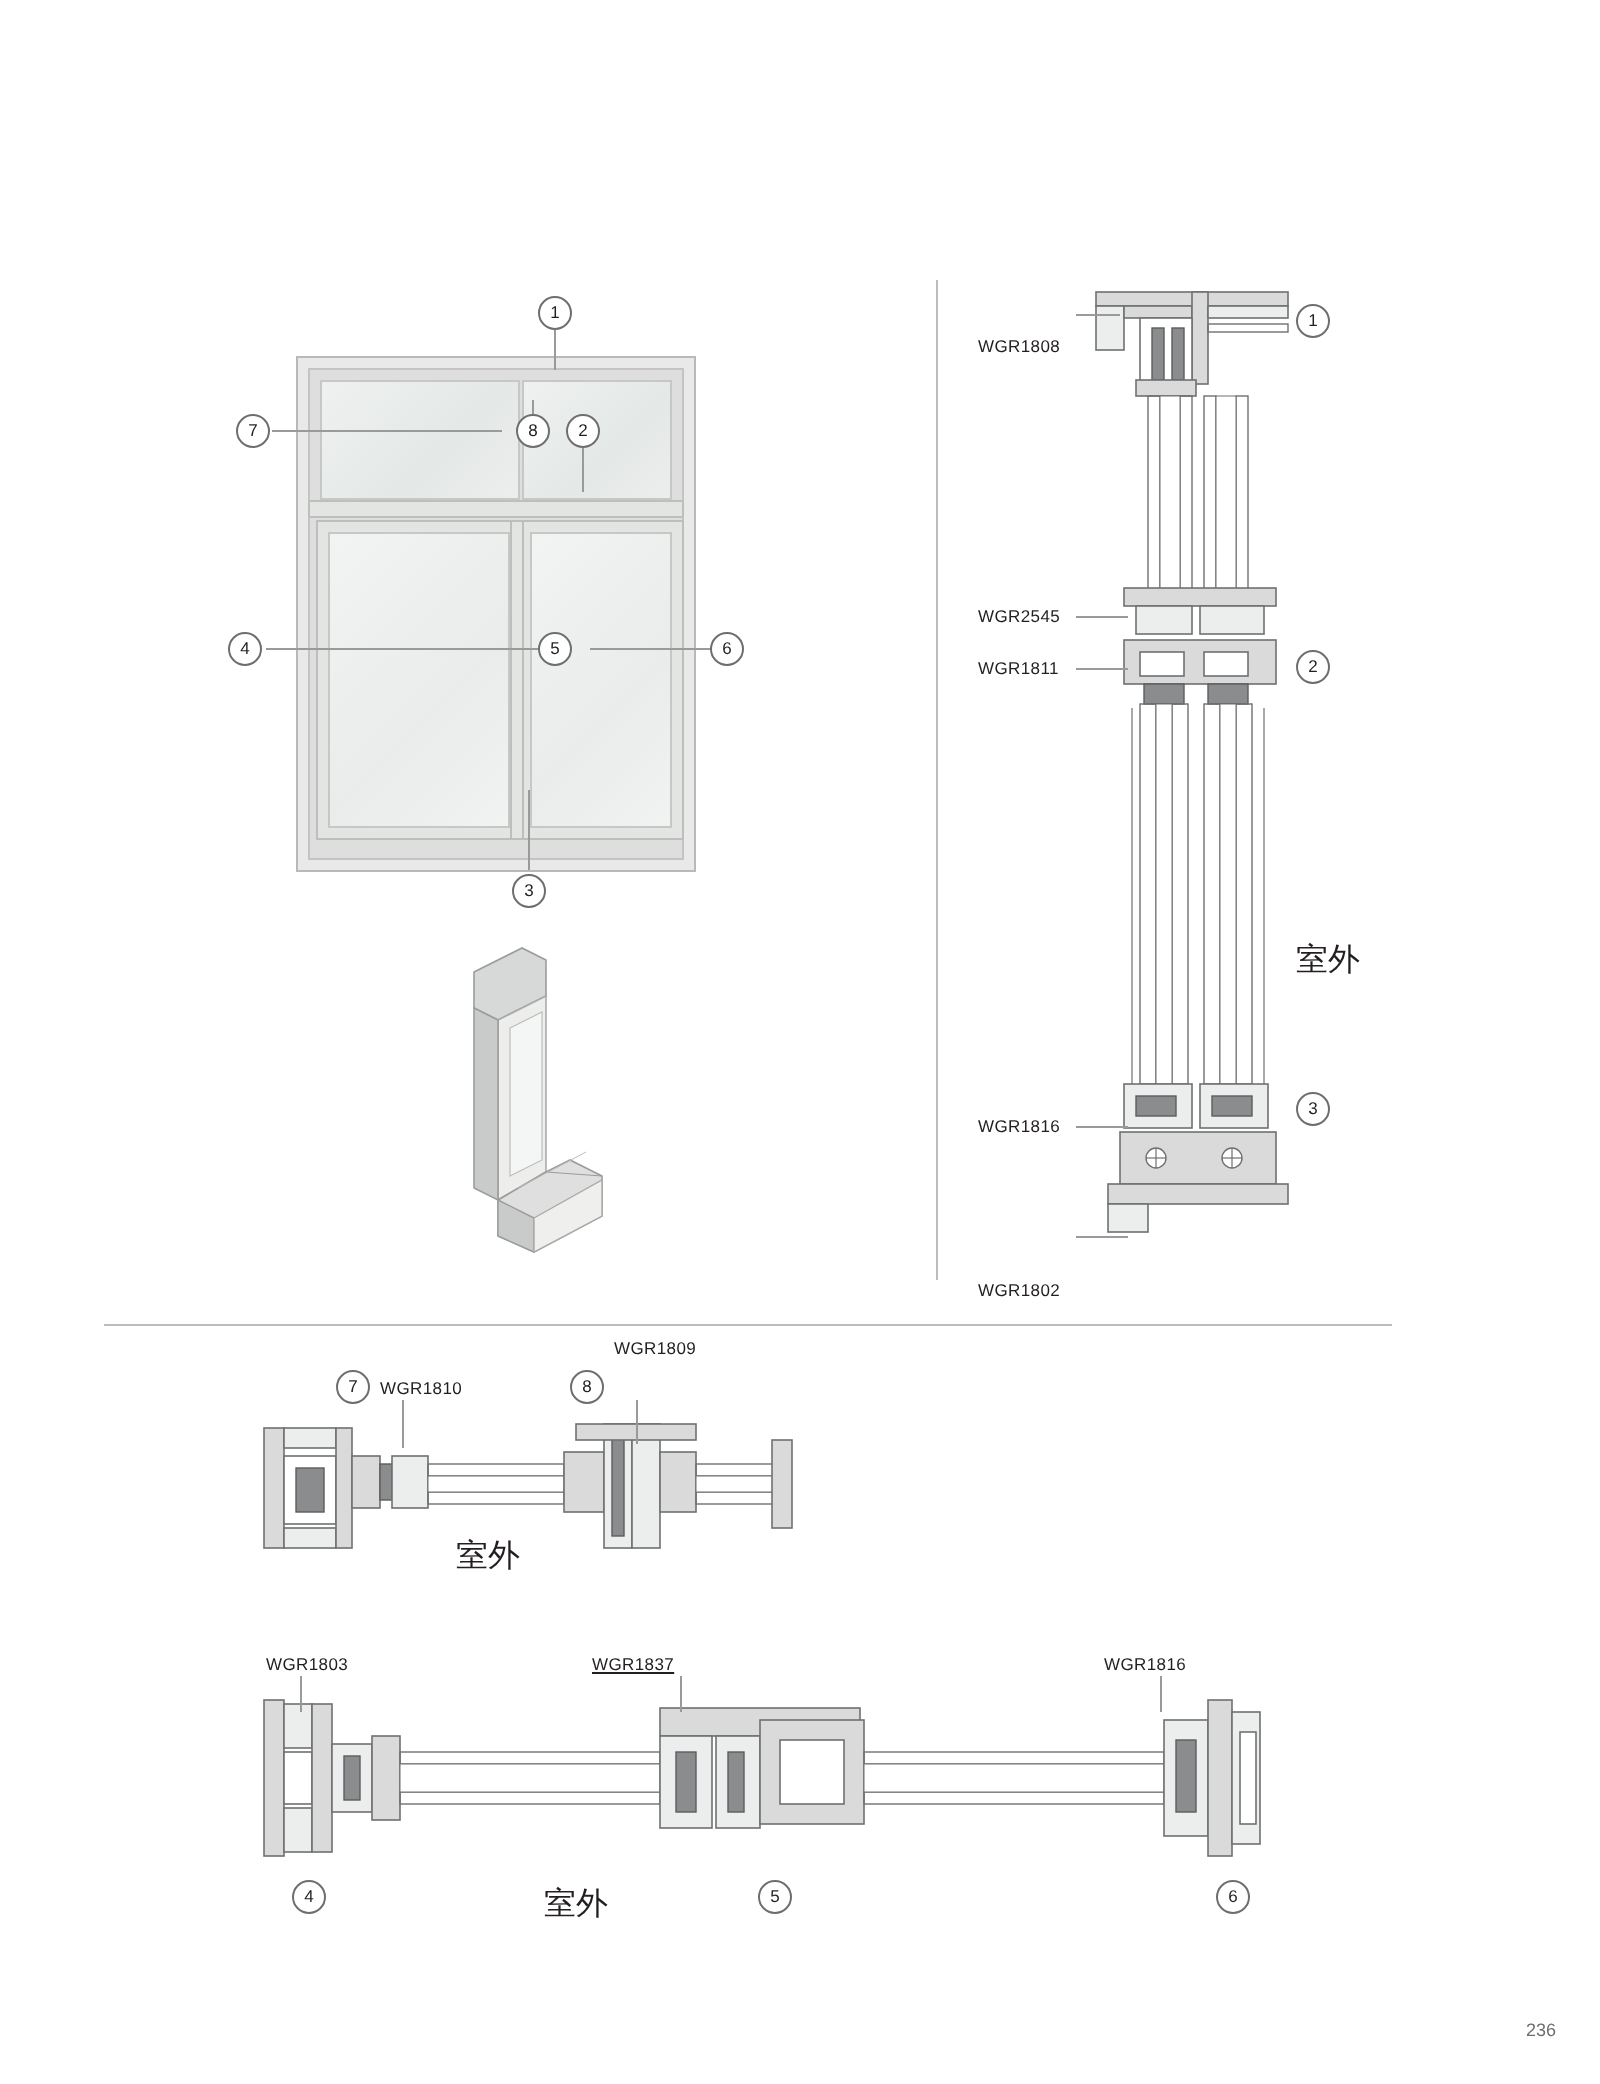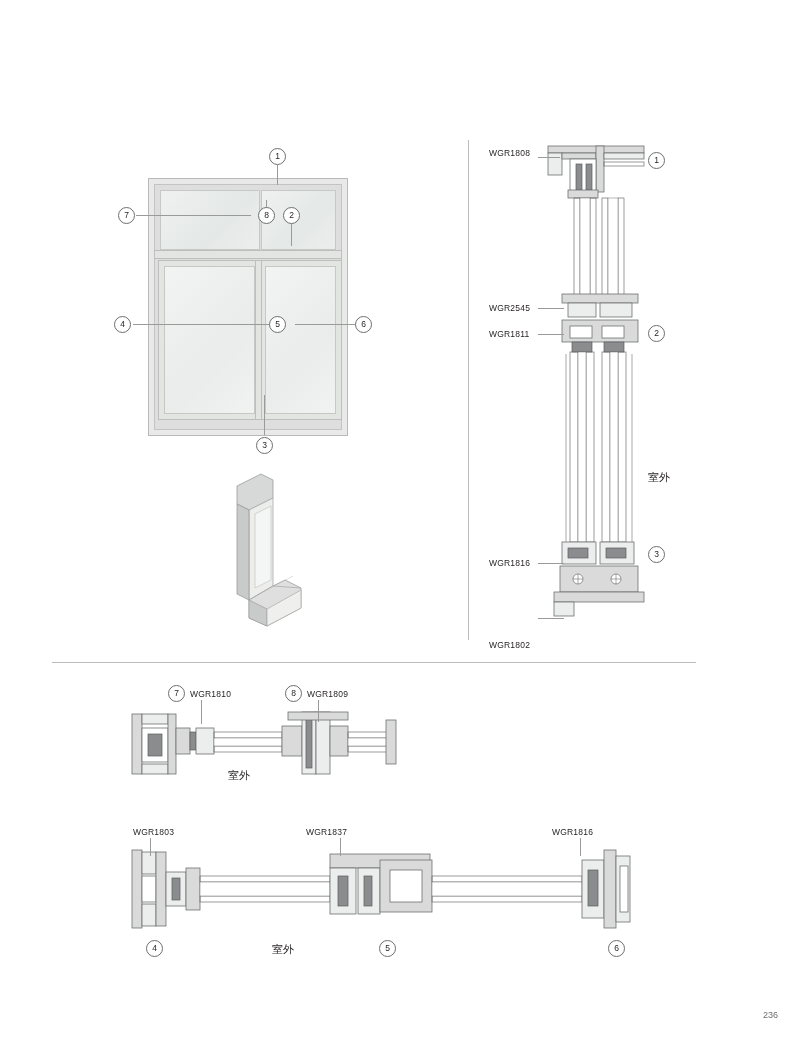--- a/index.html
+++ b/index.html
@@ -9,21 +9,21 @@
     color:#231f20;position:relative;overflow:hidden;
   }
   .page{position:absolute;inset:0;}
 
   
   .lbl{
     position:absolute;font-size:8.5px;letter-spacing:.2px;
     color:#231f20;white-space:nowrap;
   }
   .cn{
-    position:absolute;font-size:11px;color:#231f20;white-space:nowrap;
+    position:absolute;font-size:16px;color:#231f20;white-space:nowrap;
   }
   .callout{
     position:absolute;width:17px;height:17px;border:1px solid #6d6e71;
     border-radius:50%;background:#fff;color:#231f20;
     font-size:8.5px;line-height:15px;text-align:center;
     box-sizing:border-box;
   }
   .hline{position:absolute;height:1px;background:#9a9a9a;}
   .vline{position:absolute;width:1px;background:#9a9a9a;}
   .divider{position:absolute;background:#bcbcbc;}
@@ -172,21 +172,21 @@
       <line x1="33" y1="437" x2="43" y2="437" stroke="#6f7072" stroke-width=".6"></line>
       <line x1="38" y1="432" x2="38" y2="442" stroke="#6f7072" stroke-width=".6"></line>
       <circle cx="76" cy="437" r="5" fill="#fff" stroke="#6f7072" stroke-width=".7"></circle>
       <line x1="71" y1="437" x2="81" y2="437" stroke="#6f7072" stroke-width=".6"></line>
       <line x1="76" y1="432" x2="76" y2="442" stroke="#6f7072" stroke-width=".6"></line>
       <rect x="14" y="450" width="90" height="10" class="alum"></rect>
       <rect x="14" y="460" width="20" height="14" class="alum2"></rect>
     </g>
   </svg>
 
-  <div class="lbl" style="left:489px;top:148px;">WGR1808</div>
+  <div class="lbl" style="left:489px;top:168px;">WGR1808</div>
   <div class="hline" style="left:538px;top:157px;width:22px;"></div>
 
   <div class="lbl" style="left:489px;top:303px;">WGR2545</div>
   <div class="hline" style="left:538px;top:308px;width:26px;"></div>
 
   <div class="lbl" style="left:489px;top:329px;">WGR1811</div>
   <div class="hline" style="left:538px;top:334px;width:26px;"></div>
 
   <div class="lbl" style="left:489px;top:558px;">WGR1816</div>
   <div class="hline" style="left:538px;top:563px;width:26px;"></div>
@@ -230,21 +230,21 @@
     <rect x="220" y="40" width="42" height="6" class="thin"></rect>
     <rect x="220" y="32" width="42" height="8" fill="#fff" stroke="#6f7072" stroke-width=".5"></rect>
     <rect x="258" y="14" width="10" height="44" class="alum"></rect>
   </svg>
 
   <div class="callout" style="left:168px;top:685px;">7</div>
   <div class="lbl" style="left:190px;top:689px;">WGR1810</div>
   <div class="vline" style="left:201px;top:700px;height:24px;"></div>
 
   <div class="callout" style="left:285px;top:685px;">8</div>
-  <div class="lbl" style="left:307px;top:689px;">WGR1809</div>
+  <div class="lbl" style="left:307px;top:669px;">WGR1809</div>
   <div class="vline" style="left:318px;top:700px;height:22px;"></div>
 
   <div class="cn" style="left:228px;top:768px;">室外</div>
 
   <svg class="sec" style="left:128px;top:846px;width:510px;height:86px;" viewBox="0 0 510 86">
 
     <g>
       <rect x="4" y="4" width="10" height="78" class="alum"></rect>
       <rect x="14" y="6" width="14" height="22" class="alum2"></rect>
       <rect x="14" y="30" width="14" height="26" class="white"></rect>
@@ -278,21 +278,21 @@
       <rect x="460" y="24" width="10" height="36" class="dark"></rect>
       <rect x="476" y="4" width="12" height="78" class="alum"></rect>
       <rect x="488" y="10" width="14" height="66" class="alum2"></rect>
       <rect x="492" y="20" width="8" height="46" class="white"></rect>
     </g>
   </svg>
 
   <div class="lbl" style="left:133px;top:827px;">WGR1803</div>
   <div class="vline" style="left:150px;top:838px;height:18px;"></div>
 
-  <div class="lbl" style="left:306px;top:827px;">WGR1837</div>
+  <div class="lbl" style="left:296px;top:827px;text-decoration:underline;">WGR1837</div>
   <div class="vline" style="left:340px;top:838px;height:18px;"></div>
 
   <div class="lbl" style="left:552px;top:827px;">WGR1816</div>
   <div class="vline" style="left:580px;top:838px;height:18px;"></div>
 
   <div class="callout" style="left:146px;top:940px;">4</div>
   <div class="callout" style="left:379px;top:940px;">5</div>
   <div class="callout" style="left:608px;top:940px;">6</div>
 
   <div class="cn" style="left:272px;top:942px;">室外</div>

